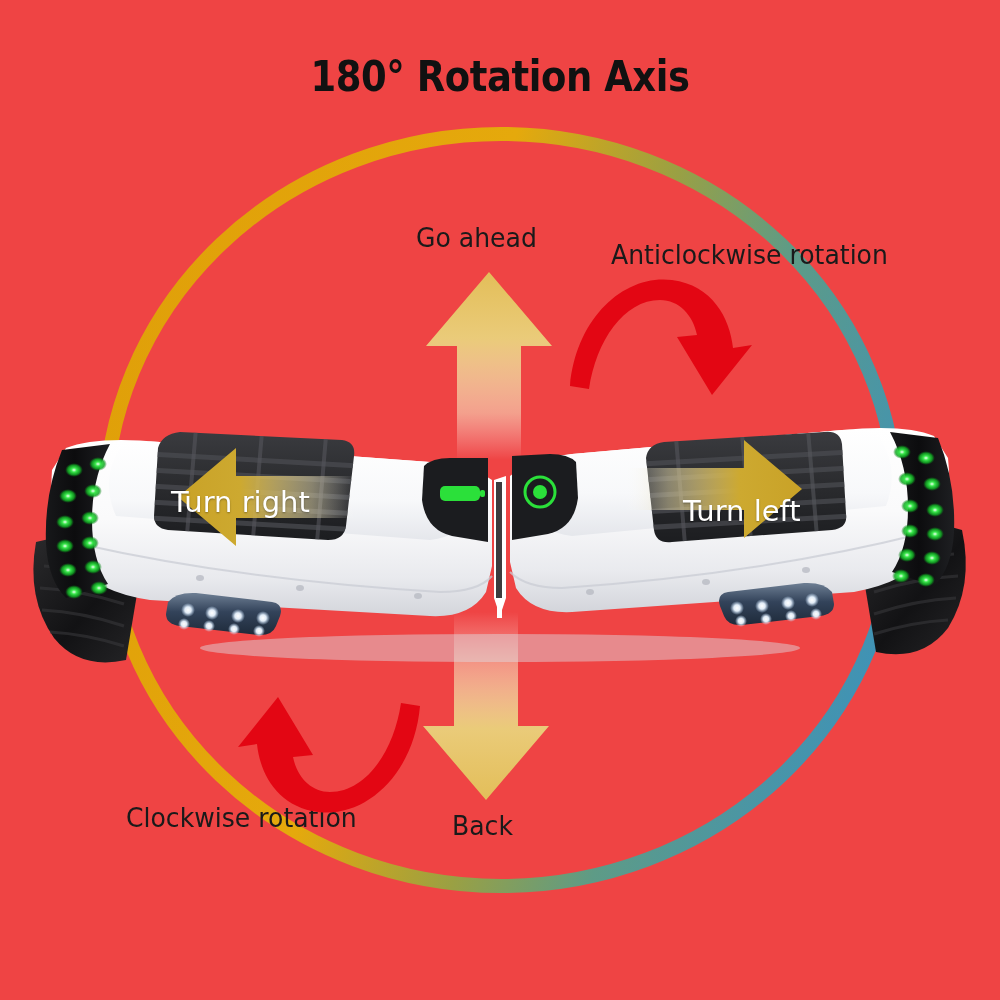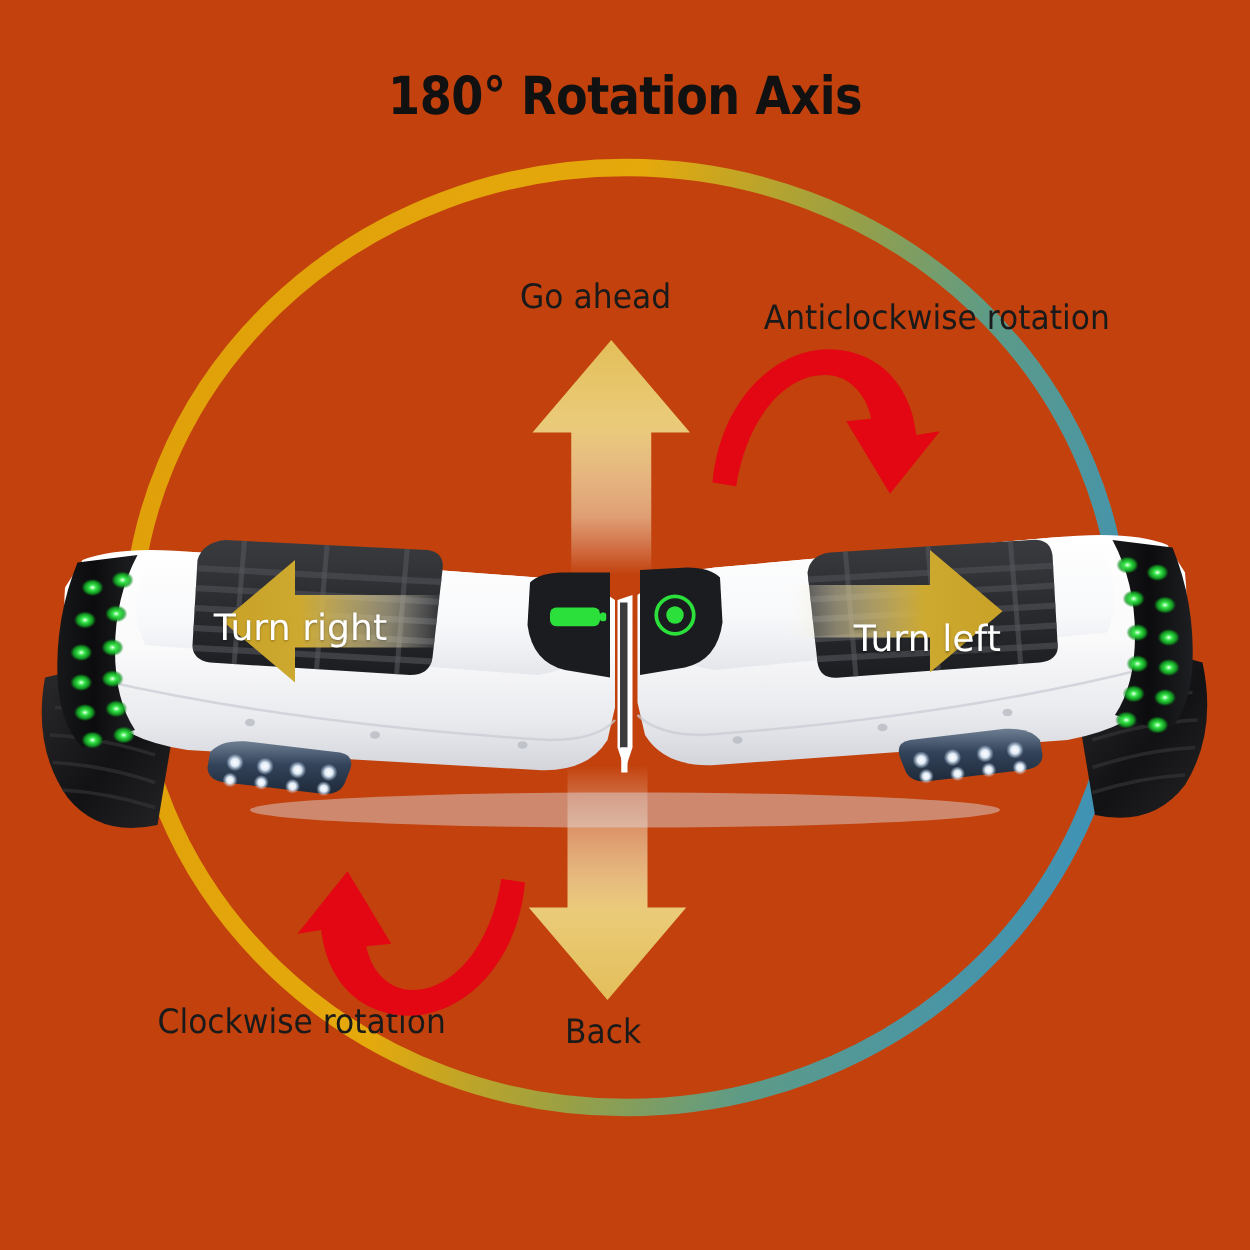--- a/index.html
+++ b/index.html
@@ -7,21 +7,21 @@
     padding: 0;
     background: #ffffff;
   }
   body {
     font-family: "Liberation Sans", sans-serif;
   }
   #stage {
     position: relative;
     width: 1000px;
     height: 1000px;
-    background: #c2410c;
+    background: #ef4444;
     overflow: hidden;
   }
 
   
   .title {
     position: absolute;
     left: 0;
     top: 52px;
     width: 1000px;
     text-align: center;

